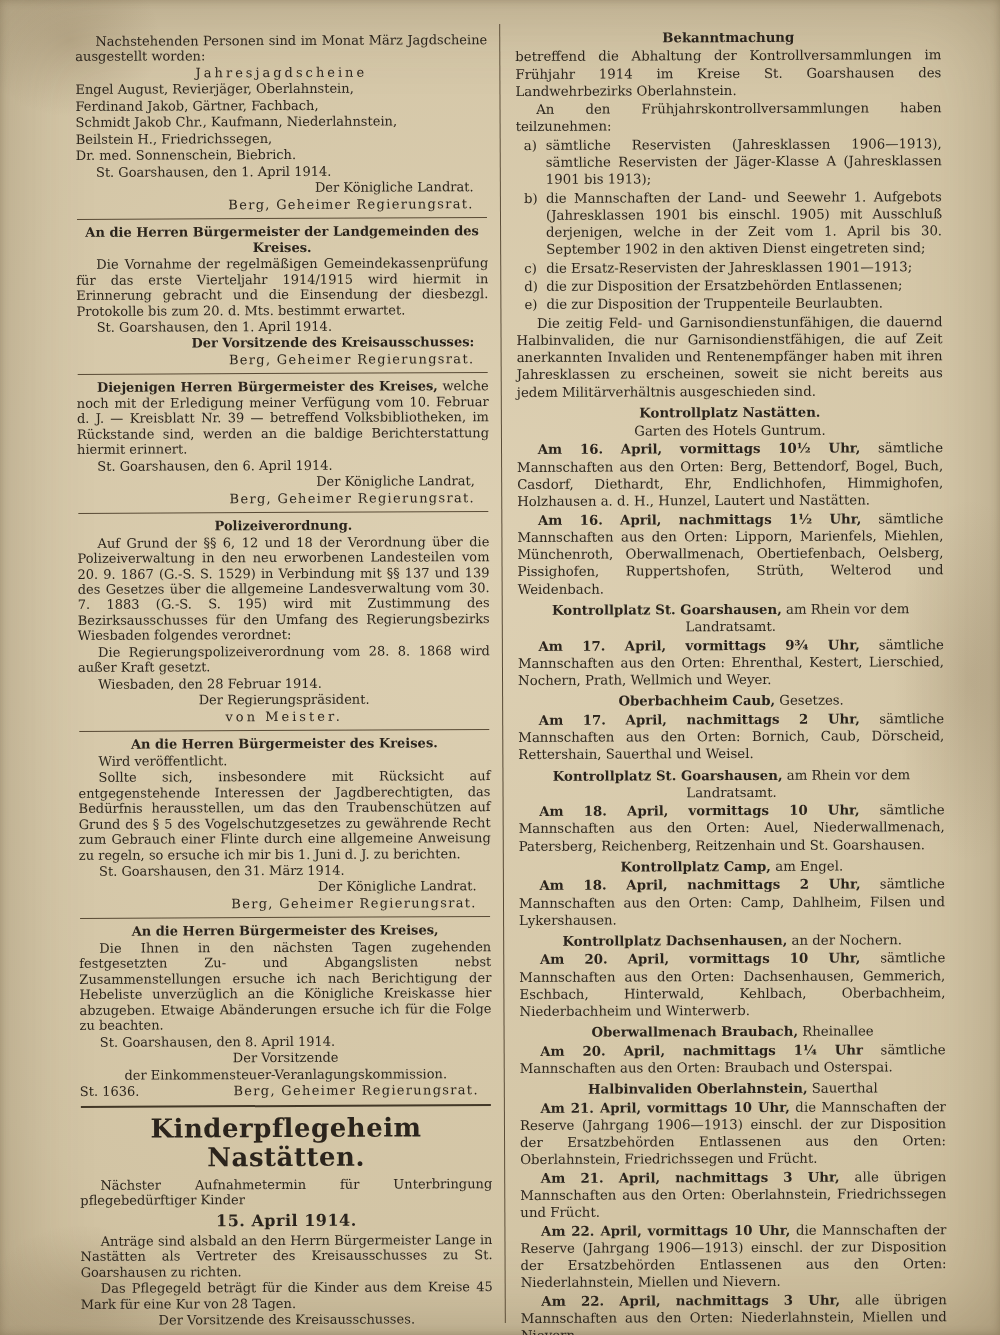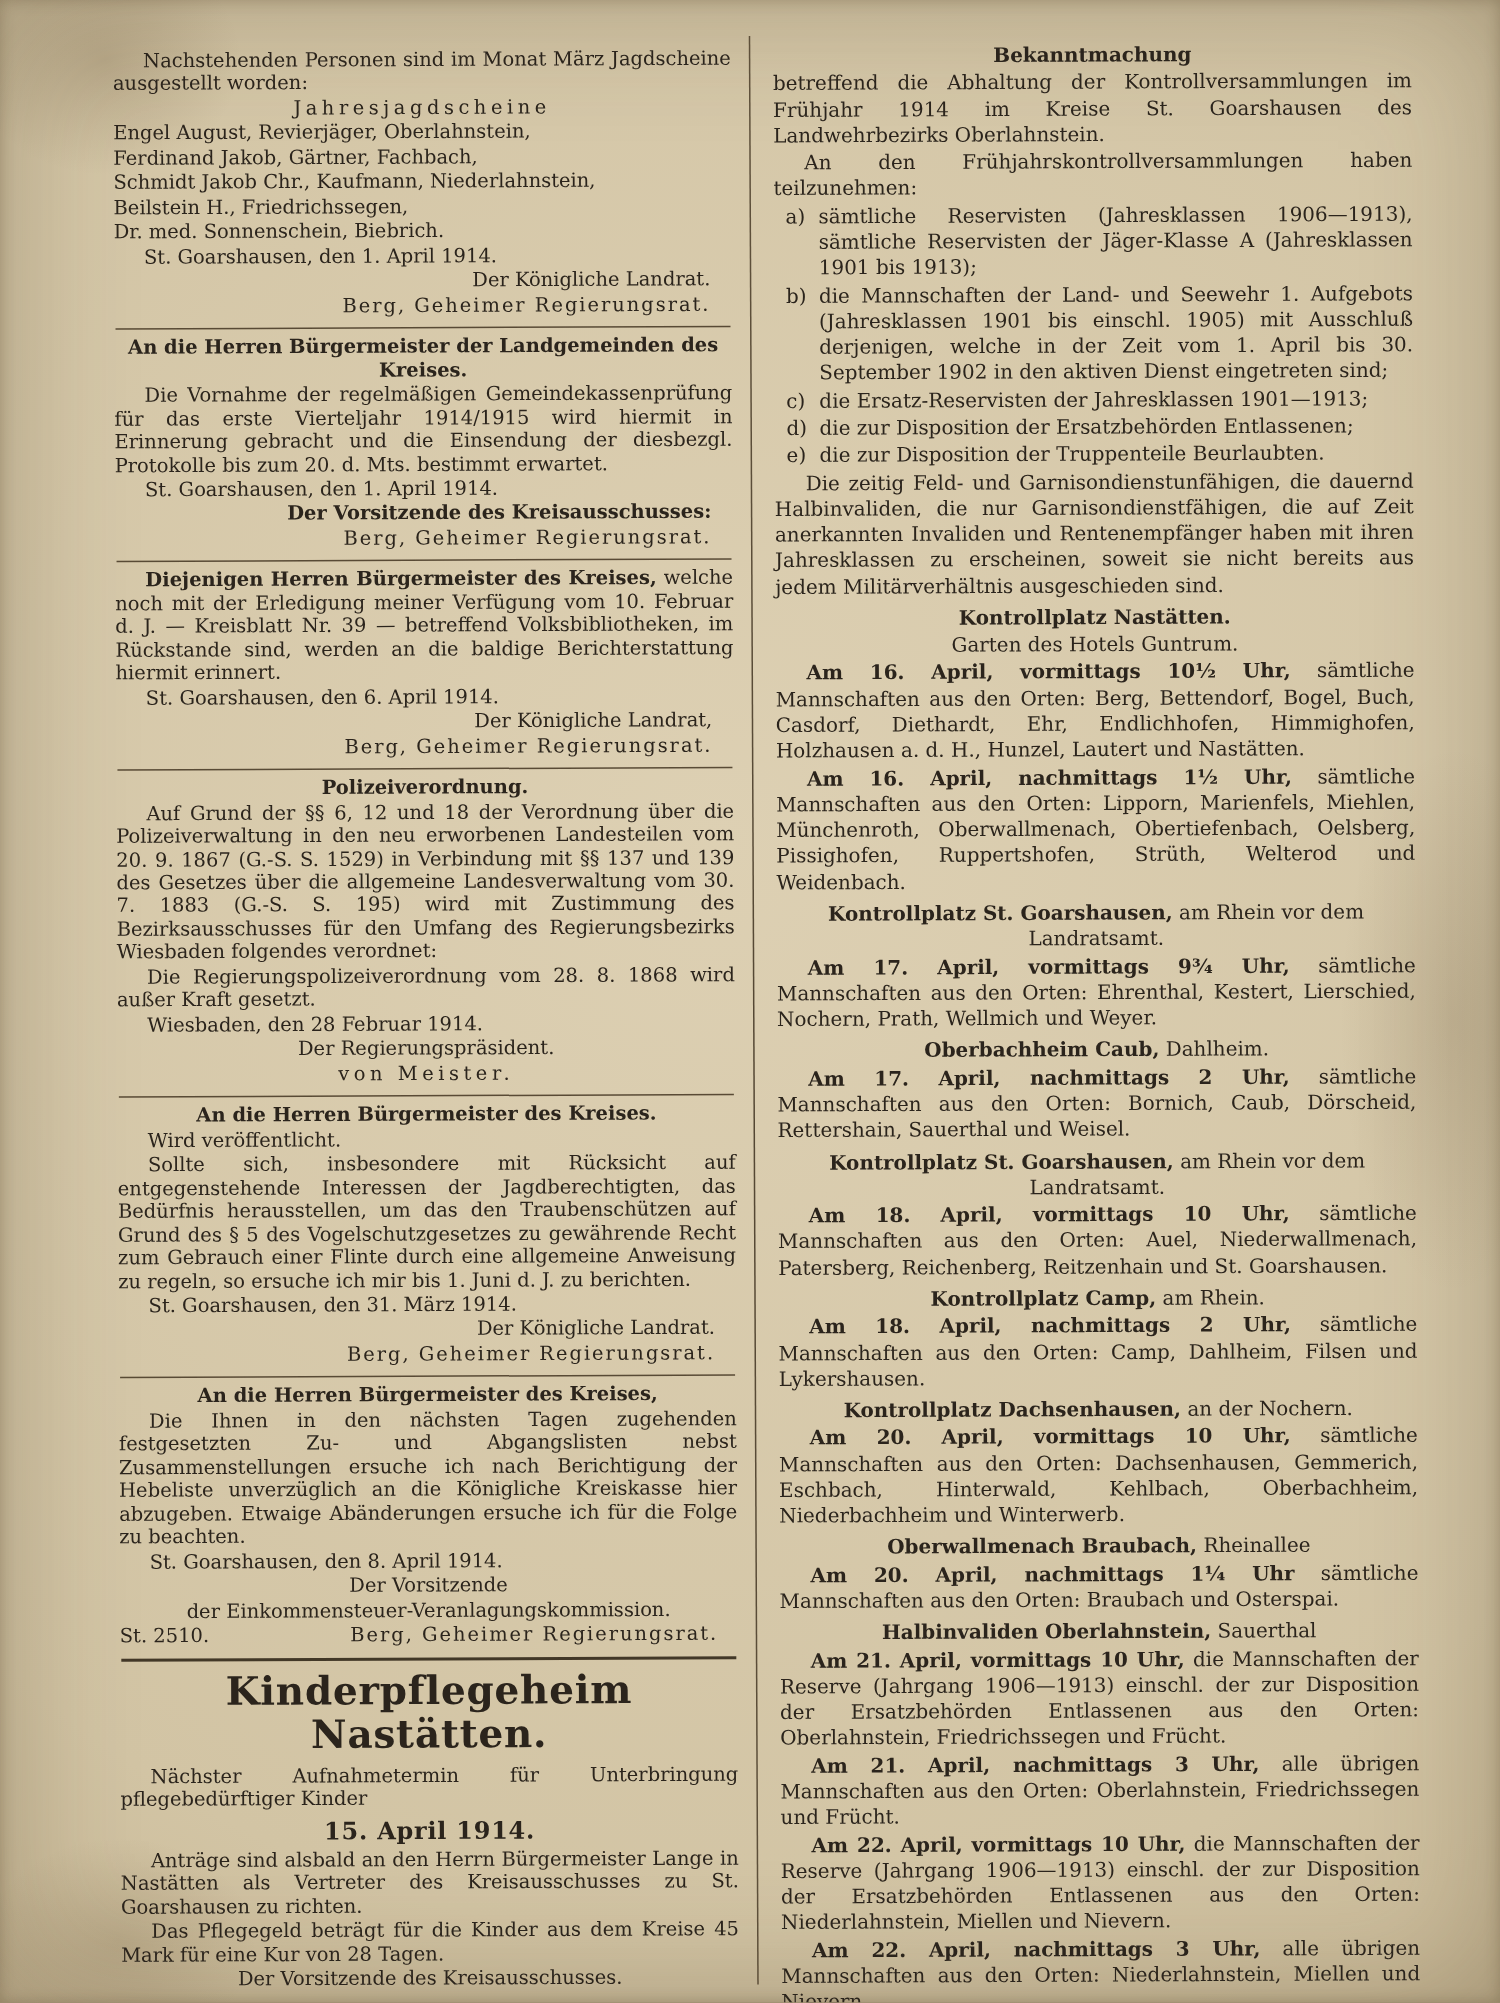--- a/index.html
+++ b/index.html
@@ -105,21 +105,21 @@
         <div class="blk line indent">St. Goarshausen, den 31. März 1914.</div>
         <div class="blk right">Der Königliche Landrat.</div>
         <div class="blk right sig">Berg, Geheimer Regierungsrat.</div>
         <div class="rule"></div>
         <div class="blk center bold heading">An die Herren Bürgermeister des Kreises,</div>
         <div class="blk para">Die Ihnen in den nächsten Tagen zugehenden festgesetzten Zu- und Abgangslisten nebst Zusammenstellungen ersuche ich nach Berichtigung der Hebeliste unverzüglich an die Königliche Kreiskasse hier abzugeben. Etwaige Abänderungen ersuche ich für die Folge zu beachten.</div>
         <div class="blk line indent">St. Goarshausen, den 8. April 1914.</div>
         <div class="blk center">Der Vorsitzende</div>
         <div class="blk center">der Einkommensteuer-Veranlagungskommission.</div>
         <div class="blk sig-row">
-          <span>St. 2510.</span>
+          <span>St. 1636.</span>
           <span class="sig">Berg, Geheimer Regierungsrat.</span>
         </div>
         <div class="rule thick"></div>
         <div class="blk heading-xl">Kinderpflegeheim Nastätten.</div>
         <div class="blk para">Nächster Aufnahmetermin für Unterbringung pflegebedürftiger Kinder</div>
         <div class="blk center big-date">15. April 1914.</div>
         <div class="blk para">Anträge sind alsbald an den Herrn Bürgermeister Lange in Nastätten als Vertreter des Kreisausschusses zu St. Goarshausen zu richten.</div>
         <div class="blk para">Das Pflegegeld beträgt für die Kinder aus dem Kreise 45 Mark für eine Kur von 28 Tagen.</div>
         <div class="blk center">Der Vorsitzende des Kreisausschusses.</div>
       </div>
@@ -148,25 +148,25 @@
           <span class="marker">e)</span>
           <span class="txt">die zur Disposition der Truppenteile Beurlaubten.</span>
         </div>
         <div class="blk para">Die zeitig Feld- und Garnisondienstunfähigen, die dauernd Halbinvaliden, die nur Garnisondienstfähigen, die auf Zeit anerkannten Invaliden und Rentenempfänger haben mit ihren Jahresklassen zu erscheinen, soweit sie nicht bereits aus jedem Militärverhältnis ausgeschieden sind.</div>
         <div class="blk center bold heading">Kontrollplatz Nastätten.</div>
         <div class="blk center">Garten des Hotels Guntrum.</div>
         <div class="blk para"><b>Am 16. April, vormittags 10½ Uhr,</b> <span>sämtliche Mannschaften aus den Orten: Berg, Bettendorf, Bogel, Buch, Casdorf, Diethardt, Ehr, Endlichhofen, Himmighofen, Holzhausen a. d. H., Hunzel, Lautert und Nastätten.</span></div>
         <div class="blk para"><b>Am 16. April, nachmittags 1½ Uhr,</b> <span>sämtliche Mannschaften aus den Orten: Lipporn, Marienfels, Miehlen, Münchenroth, Oberwallmenach, Obertiefenbach, Oelsberg, Pissighofen, Ruppertshofen, Strüth, Welterod und Weidenbach.</span></div>
         <div class="blk center heading"><b>Kontrollplatz St. Goarshausen,</b> <span>am Rhein vor dem Landratsamt.</span></div>
         <div class="blk para"><b>Am 17. April, vormittags 9¾ Uhr,</b> <span>sämtliche Mannschaften aus den Orten: Ehrenthal, Kestert, Lierschied, Nochern, Prath, Wellmich und Weyer.</span></div>
-        <div class="blk center heading"><b>Oberbachheim Caub,</b> <span>Dahlheim.</span></div>
+        <div class="blk center heading"><b>Oberbachheim Caub,</b> <span>Gesetzes.</span></div>
         <div class="blk para"><b>Am 17. April, nachmittags 2 Uhr,</b> <span>sämtliche Mannschaften aus den Orten: Bornich, Caub, Dörscheid, Rettershain, Sauerthal und Weisel.</span></div>
         <div class="blk center heading"><b>Kontrollplatz St. Goarshausen,</b> <span>am Rhein vor dem Landratsamt.</span></div>
         <div class="blk para"><b>Am 18. April, vormittags 10 Uhr,</b> <span>sämtliche Mannschaften aus den Orten: Auel, Niederwallmenach, Patersberg, Reichenberg, Reitzenhain und St. Goarshausen.</span></div>
-        <div class="blk center heading"><b>Kontrollplatz Camp,</b> <span>am Rhein.</span></div>
+        <div class="blk center heading"><b>Kontrollplatz Camp,</b> <span>am Engel.</span></div>
         <div class="blk para"><b>Am 18. April, nachmittags 2 Uhr,</b> <span>sämtliche Mannschaften aus den Orten: Camp, Dahlheim, Filsen und Lykershausen.</span></div>
         <div class="blk center heading"><b>Kontrollplatz Dachsenhausen,</b> <span>an der Nochern.</span></div>
         <div class="blk para"><b>Am 20. April, vormittags 10 Uhr,</b> <span>sämtliche Mannschaften aus den Orten: Dachsenhausen, Gemmerich, Eschbach, Hinterwald, Kehlbach, Oberbachheim, Niederbachheim und Winterwerb.</span></div>
         <div class="blk center heading"><b>Oberwallmenach Braubach,</b> <span>Rheinallee</span></div>
         <div class="blk para"><b>Am 20. April, nachmittags 1¼ Uhr</b> <span>sämtliche Mannschaften aus den Orten: Braubach und Osterspai.</span></div>
         <div class="blk center heading"><b>Halbinvaliden Oberlahnstein,</b> <span>Sauerthal</span></div>
         <div class="blk para"><b>Am 21. April, vormittags 10 Uhr,</b> <span>die Mannschaften der Reserve (Jahrgang 1906—1913) einschl. der zur Disposition der Ersatzbehörden Entlassenen aus den Orten: Oberlahnstein, Friedrichssegen und Frücht.</span></div>
         <div class="blk para"><b>Am 21. April, nachmittags 3 Uhr,</b> <span>alle übrigen Mannschaften aus den Orten: Oberlahnstein, Friedrichssegen und Frücht.</span></div>
         <div class="blk para"><b>Am 22. April, vormittags 10 Uhr,</b> <span>die Mannschaften der Reserve (Jahrgang 1906—1913) einschl. der zur Disposition der Ersatzbehörden Entlassenen aus den Orten: Niederlahnstein, Miellen und Nievern.</span></div>
         <div class="blk para"><b>Am 22. April, nachmittags 3 Uhr,</b> <span>alle übrigen Mannschaften aus den Orten: Niederlahnstein, Miellen und Nievern.</span></div>

